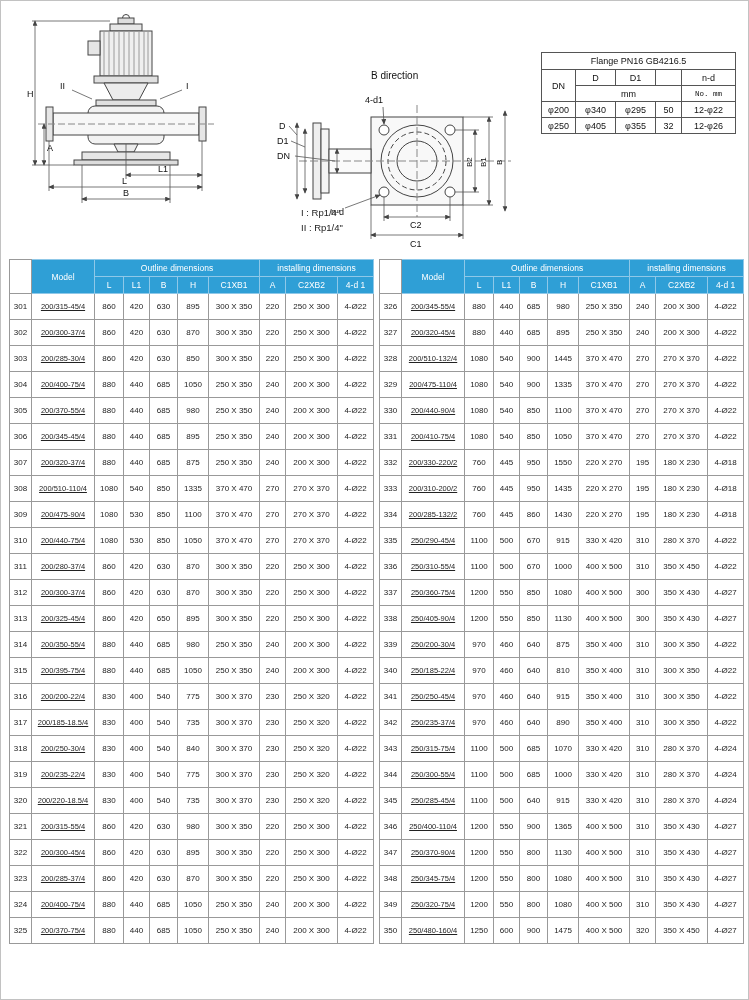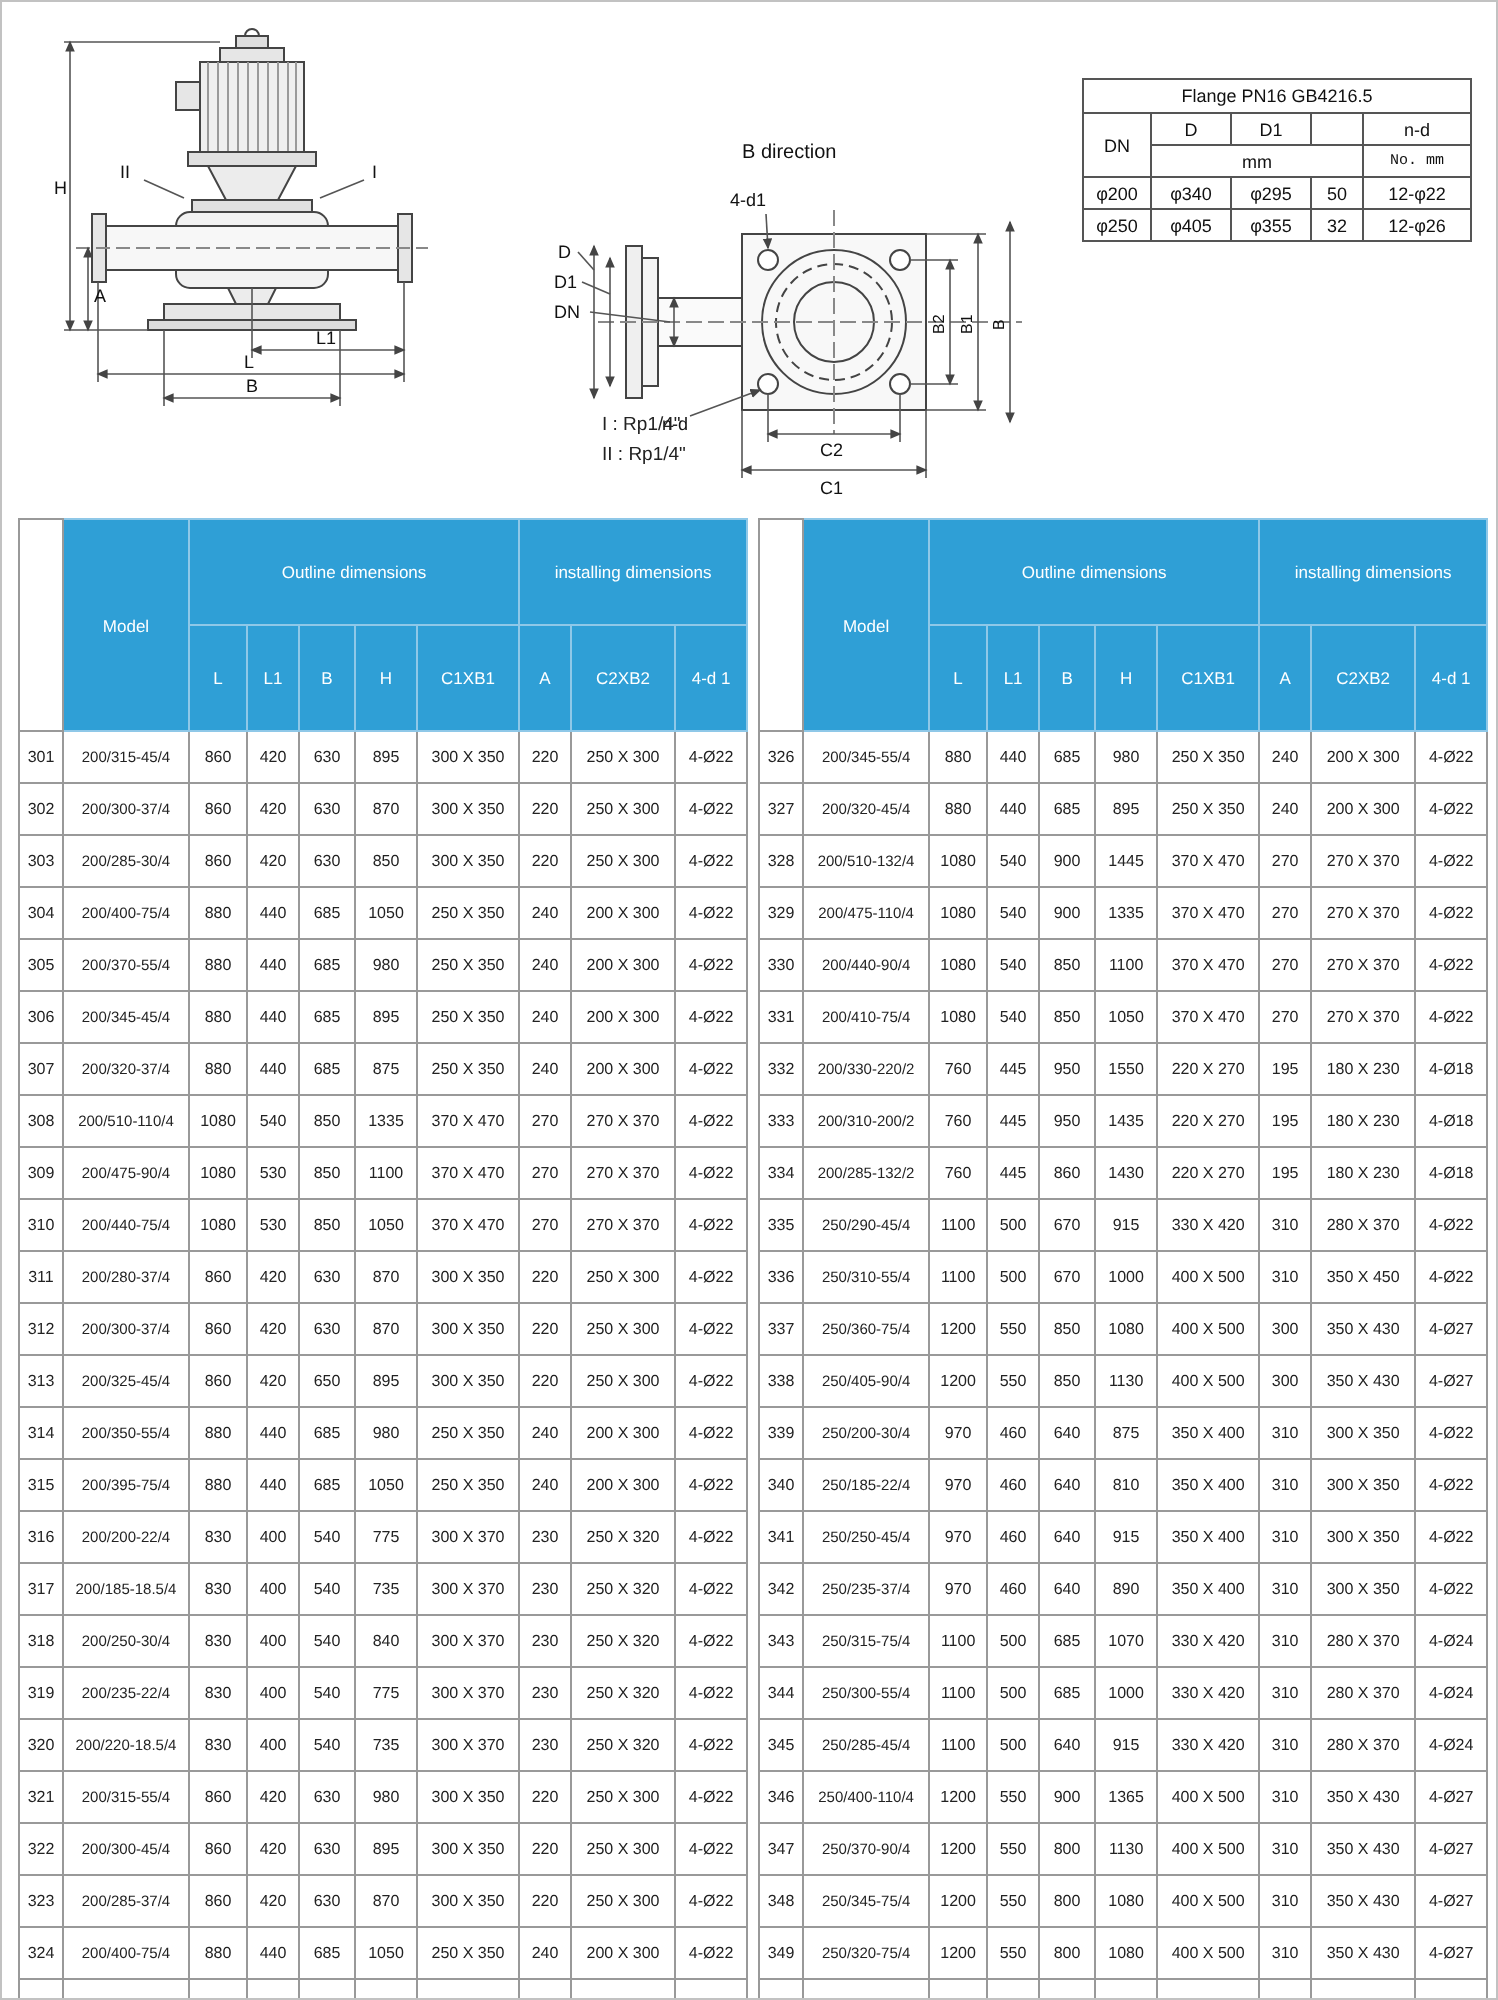--- a/index.html
+++ b/index.html
@@ -8,31 +8,31 @@
   body{background:#e9e9e9;font-family:"Liberation Sans",sans-serif;color:#111;}
   .page{width:749px;height:1000px;background:var(--page-bg,#fff);border:1px solid #c2c2c2;overflow:hidden;}
   .banner{height:38px;background:var(--banner-blue,#1a57a5);color:#fff;font-size:19px;font-weight:bold;line-height:38px;padding-left:13px;letter-spacing:.3px;}
   .dzone{position:relative;height:256px;}
   .dzone svg{position:absolute;}
   .sl{font:9px "Liberation Sans",sans-serif;fill:#111;}
   .sl8{font:8px "Liberation Sans",sans-serif;fill:#111;}
   .slb{font:10px "Liberation Sans",sans-serif;fill:#111;}
   .notes{position:absolute;left:300px;top:204px;font-size:9.5px;line-height:15px;color:#222;}
   
-  .flange-table{position:absolute;left:540px;top:38px;border-collapse:collapse;font-size:9px;background:#fff;table-layout:fixed;}
+  .flange-table{position:absolute;left:540px;top:51px;border-collapse:collapse;font-size:9px;background:#fff;table-layout:fixed;}
   .flange-table th,.flange-table td{border:1px solid #555;text-align:center;font-weight:normal;padding:2.5px 3px;white-space:nowrap;}
   .flange-table .ft-title{padding:3px 6px;}
   .flange-table .ft-small{font-size:7.5px;font-family:Liberation Mono, monospace;}
   
   .tables{display:flex;gap:5px;padding:2px 8px 0 8px;}
   table.half{border-collapse:collapse;table-layout:fixed;width:364px;font-size:8px;border:1px solid #666;}
-  .half th{background:var(--header-blue,#2f9fd6);color:#fff;border:1px solid #8fc8e8;font-weight:normal;font-size:8.5px;padding:21px 0;text-align:center;}
+  .half th{background:var(--header-blue,#2f9fd6);color:#fff;border:1px solid #8fc8e8;font-weight:normal;font-size:8.5px;padding:3px 0;text-align:center;}
   .half th.noc{background:#fff;border:1px solid #999;}
   .half td{border:1px solid #999;text-align:center;height:26px;padding:0 1px;color:#222;white-space:nowrap;overflow:hidden;}
-  .half td.model{font-size:7.5px;}
+  .half td.model{font-size:7.5px;text-decoration:underline;}
   .half td.noc{font-size:8px;}
 </style>
 </head>
 <body>
 
 <div class="page">
 
 
   <div class="dzone">
 

